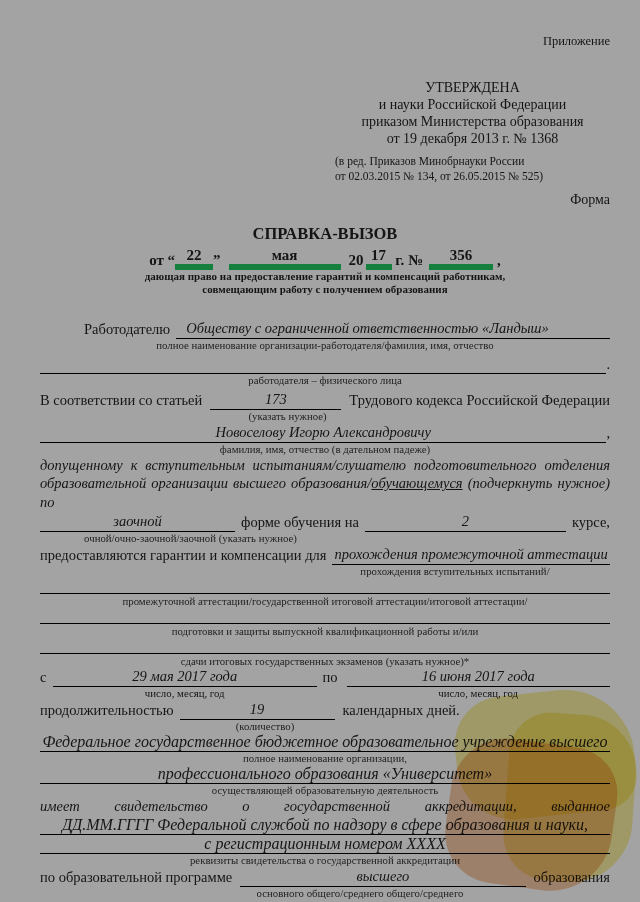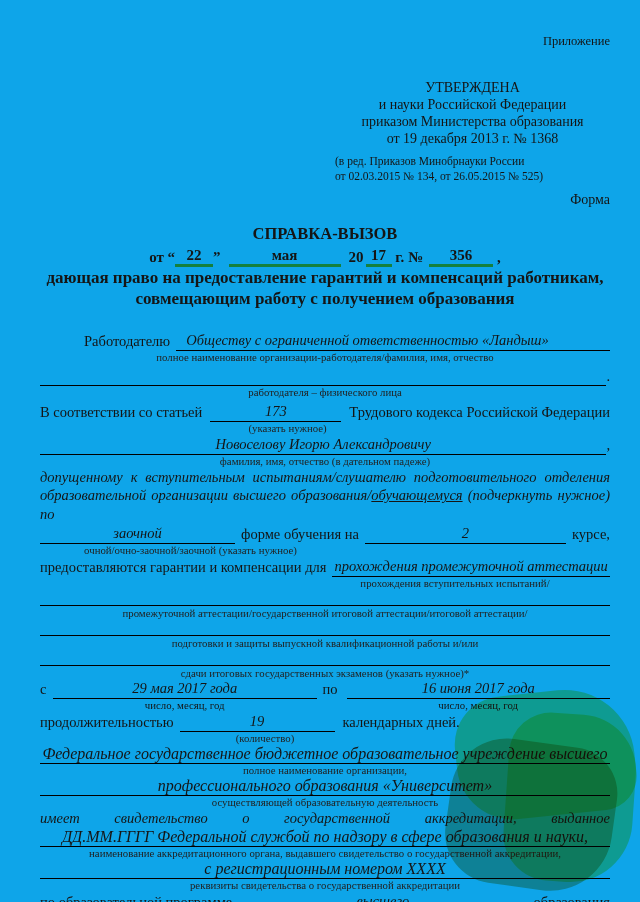--- a/index.html
+++ b/index.html
@@ -1,33 +1,33 @@
 <!DOCTYPE html>
 <html style="--wm-yellow: #f2df42; --wm-orange: #ee9a58;"><head>
 <meta charset="utf-8">
 <style>
   html,body { margin:0; padding:0; background:#ffffff; }
   .page {
     position:relative;
     width:640px; height:902px;
     box-sizing:border-box;
     padding:34px 30px 0 40px;
-    background:#0ea5e9;
+    background:#a3a3a3;
     font-family:"Liberation Serif","DejaVu Serif",serif;
     color:#151515;
     overflow:hidden;
   }
   .right-note { text-align:right; font-size:12.5px; line-height:1.2; }
   .approve-block { width:275px; margin:30px 0 0 auto; text-align:center; font-size:14px; line-height:1.22; }
   .edition-note { width:275px; margin:7px 0 0 auto; text-align:left; font-size:11.5px; line-height:1.25; }
   .form-label { margin-top:9px; font-size:14px; }
   .doc-title { margin-top:15px; text-align:center; font-weight:bold; font-size:16.5px; line-height:1.2; }
   .date-line { margin-top:2px; text-align:center; font-weight:bold; font-size:15px; line-height:1.35; }
-  .subtitle { text-align:center; font-weight:bold; font-size:17px; line-height:1.25; }
-  .blank { display:inline-block; border-bottom:3px solid #15803d; text-align:center; vertical-align:bottom; line-height:1.2; }
+  .subtitle { text-align:center; font-weight:bold; font-size:11px; line-height:1.25; }
+  .blank { display:inline-block; border-bottom:6px solid #15803d; text-align:center; vertical-align:bottom; line-height:1.2; }
   .b-day   { width:38px; }
   .b-month { width:112px; margin:0 8px; }
   .b-year  { width:26px; margin-left:2px; }
   .b-num   { width:64px; margin:0 4px 0 6px; }
 
   .row { display:flex; align-items:flex-end; font-size:14.5px; line-height:1.3; }
   .row .lbl { white-space:nowrap; }
   .fill { flex:1; border-bottom:1px solid #000; text-align:center; min-height:18px; }
   .it { font-style:italic; }
   .u  { text-decoration:underline; }
@@ -161,21 +161,20 @@
   </div>
   <div class="cap dur-cap">(количество)</div>
 
   <div class="fill it" style="display:block; text-align:center;">Федеральное государственное бюджетное образовательное учреждение высшего</div>
   <div class="cap">полное наименование организации,</div>
   <div class="fill it" style="display:block; text-align:center;">профессионального образования «Университет»</div>
   <div class="cap">осуществляющей образовательную деятельность</div>
 
   <div class="justify">имеет свидетельство о государственной аккредитации, выданное</div>
   <div class="fill it" style="display:block; text-align:center;">ДД.ММ.ГГГГ Федеральной службой по надзору в сфере образования и науки,</div>
-  <div class="cap">наименование аккредитационного органа, выдавшего свидетельство о государственной аккредитации,</div>
   <div class="fill it" style="display:block; text-align:center;">с регистрационным номером XXXX</div>
   <div class="cap">реквизиты свидетельства о государственной аккредитации</div>
 
   <div class="row">
     <span class="lbl">по образовательной программе</span>
     <span class="gap8"></span>
     <span class="fill it">высшего</span>
     <span class="gap8"></span>
     <span class="lbl">образования</span>
   </div>

